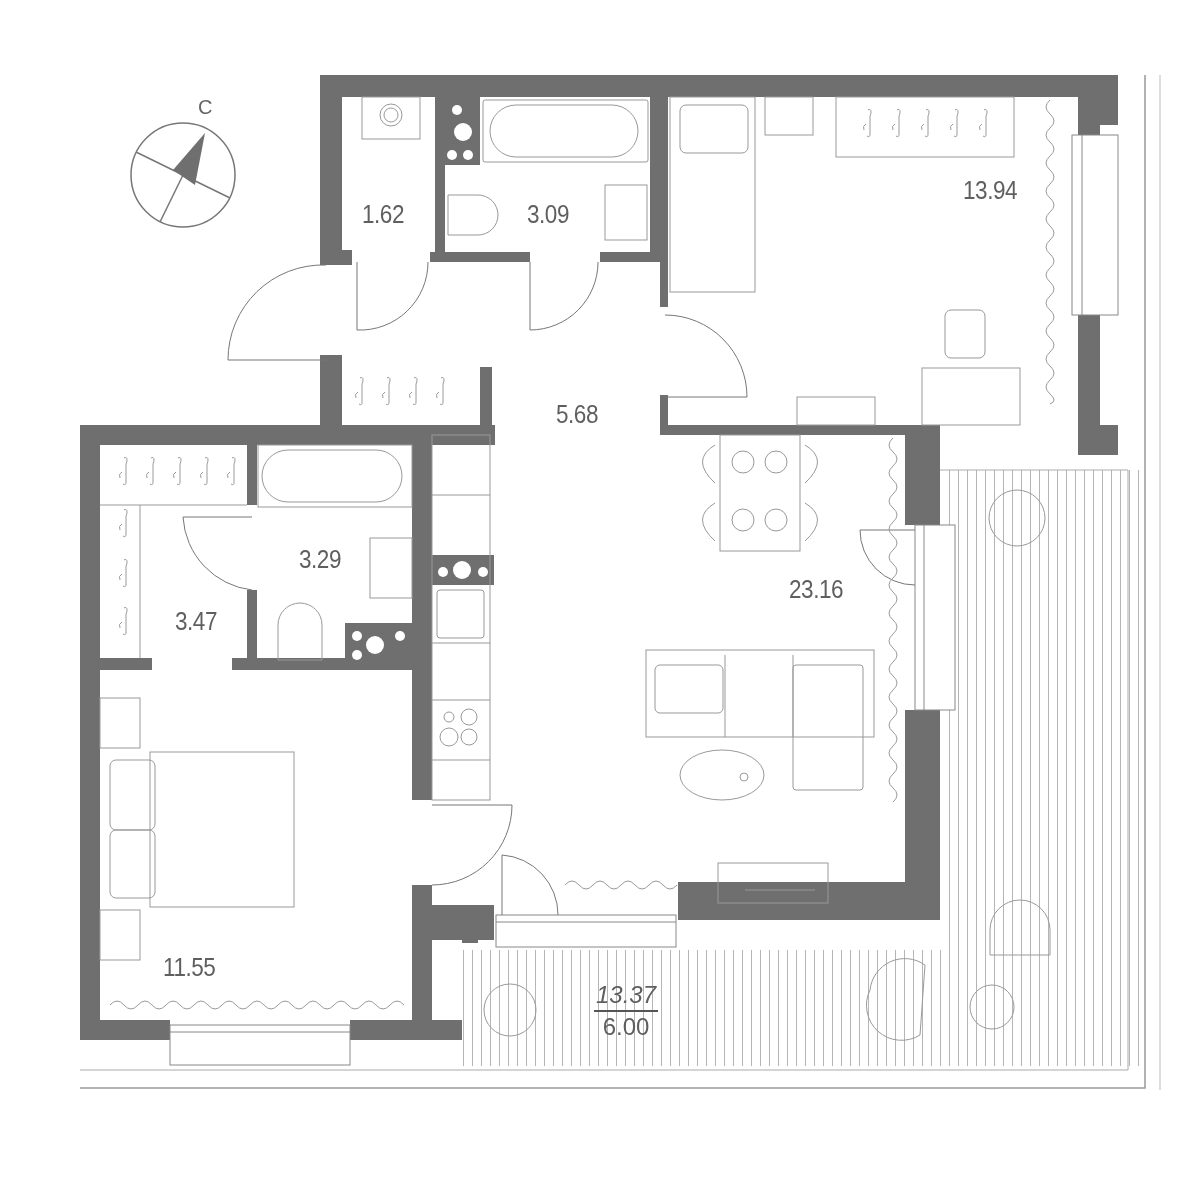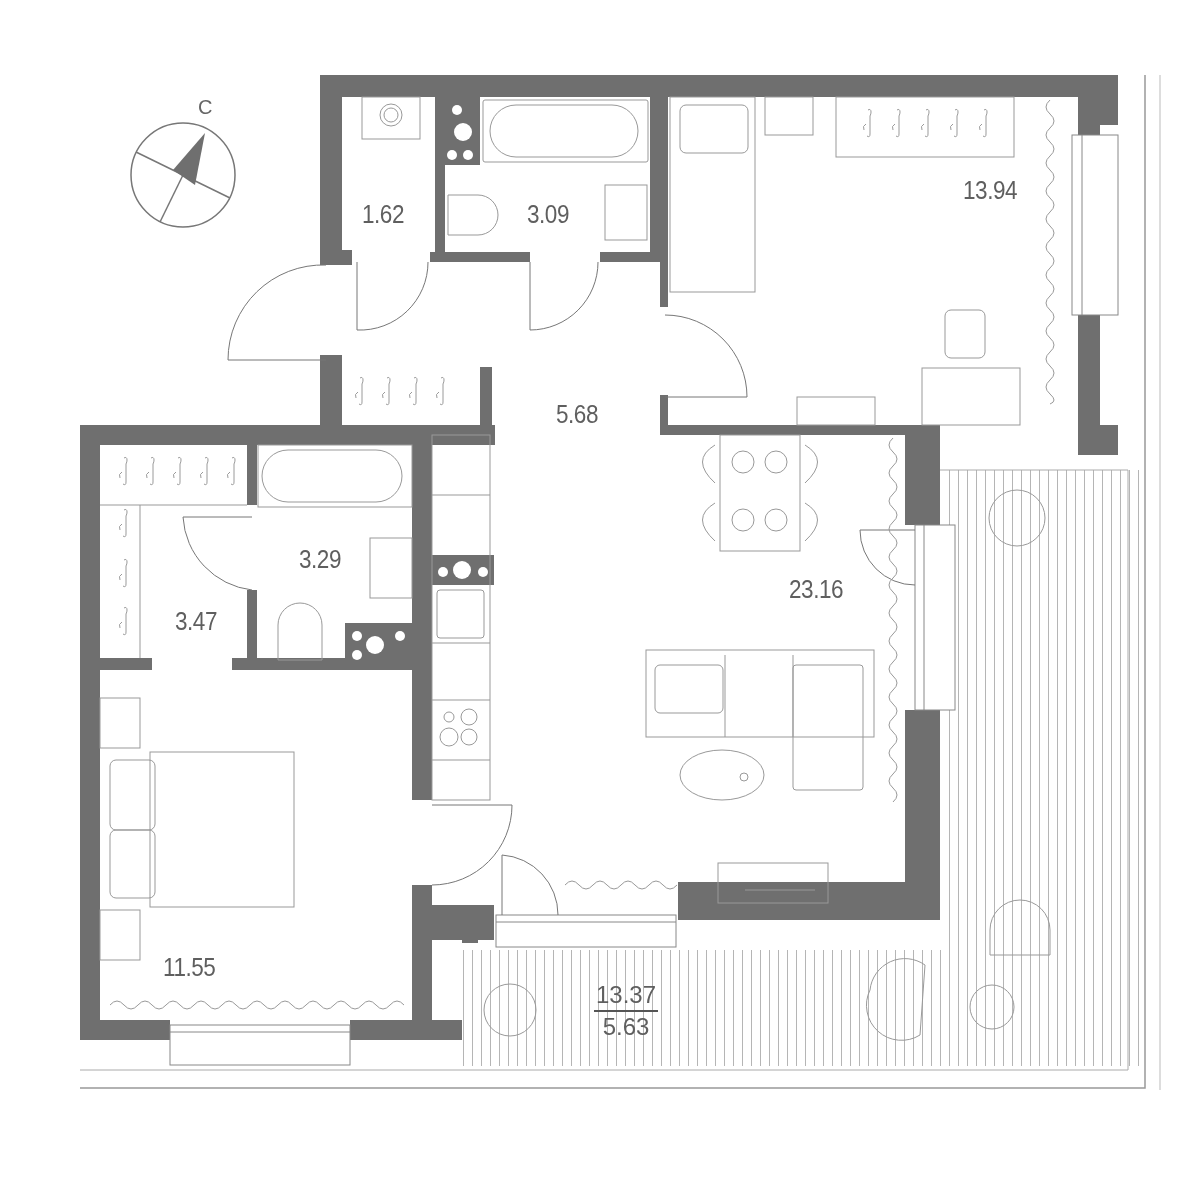--- a/index.html
+++ b/index.html
@@ -5,21 +5,21 @@
   html, body { margin: 0; padding: 0; background: #ffffff; }
   body { width: 1200px; height: 1200px; position: relative; overflow: hidden;
          font-family: "Liberation Sans", sans-serif; }
   #plan { position: absolute; left: 0; top: 0; width: 1200px; height: 1200px; }
   .area-label { position: absolute; font-family: "Liberation Sans", sans-serif;
                 font-size: 25px; color: #5f5f5f; letter-spacing: -0.5px;
                 transform: scaleX(0.9); transform-origin: left top; white-space: nowrap; }
   .terrace-frac { position: absolute; left: 594px; top: 980px; width: 64px;
                   font-family: "Liberation Sans", sans-serif; font-size: 24px;
                   color: #5f5f5f; text-align: center; line-height: 30px; }
-  .terrace-frac .num { display: block; border-bottom: 2px solid #555; }
+  .terrace-frac .num { display: block; border-bottom: 2px solid #555; font-style: italic; }
   .compass-letter { position: absolute; left: 198px; top: 96px; font-size: 20px;
                     color: #666; font-family: "Liberation Sans", sans-serif; }
 </style>
 </head>
 <body>
 
 <svg id="plan" width="1200" height="1200" viewBox="0 0 1200 1200" xmlns="http://www.w3.org/2000/svg">
   <defs>
     <pattern id="deck" width="9" height="10" patternUnits="userSpaceOnUse">
       <line x1="4.5" y1="0" x2="4.5" y2="10" stroke="#b5b5b5" stroke-width="1"></line>
@@ -249,14 +249,14 @@
 <span class="area-label" style="left:527px;top:200px;">3.09</span>
 <span class="area-label" style="left:963px;top:176px;">13.94</span>
 <span class="area-label" style="left:556px;top:400px;">5.68</span>
 <span class="area-label" style="left:299px;top:545px;">3.29</span>
 <span class="area-label" style="left:175px;top:607px;">3.47</span>
 <span class="area-label" style="left:789px;top:575px;">23.16</span>
 <span class="area-label" style="left:163px;top:953px;">11.55</span>
 
 <div class="terrace-frac">
   <span class="num">13.37</span>
-  <span>5.63</span>
+  <span>6.00</span>
 </div>
 
 </body></html>

